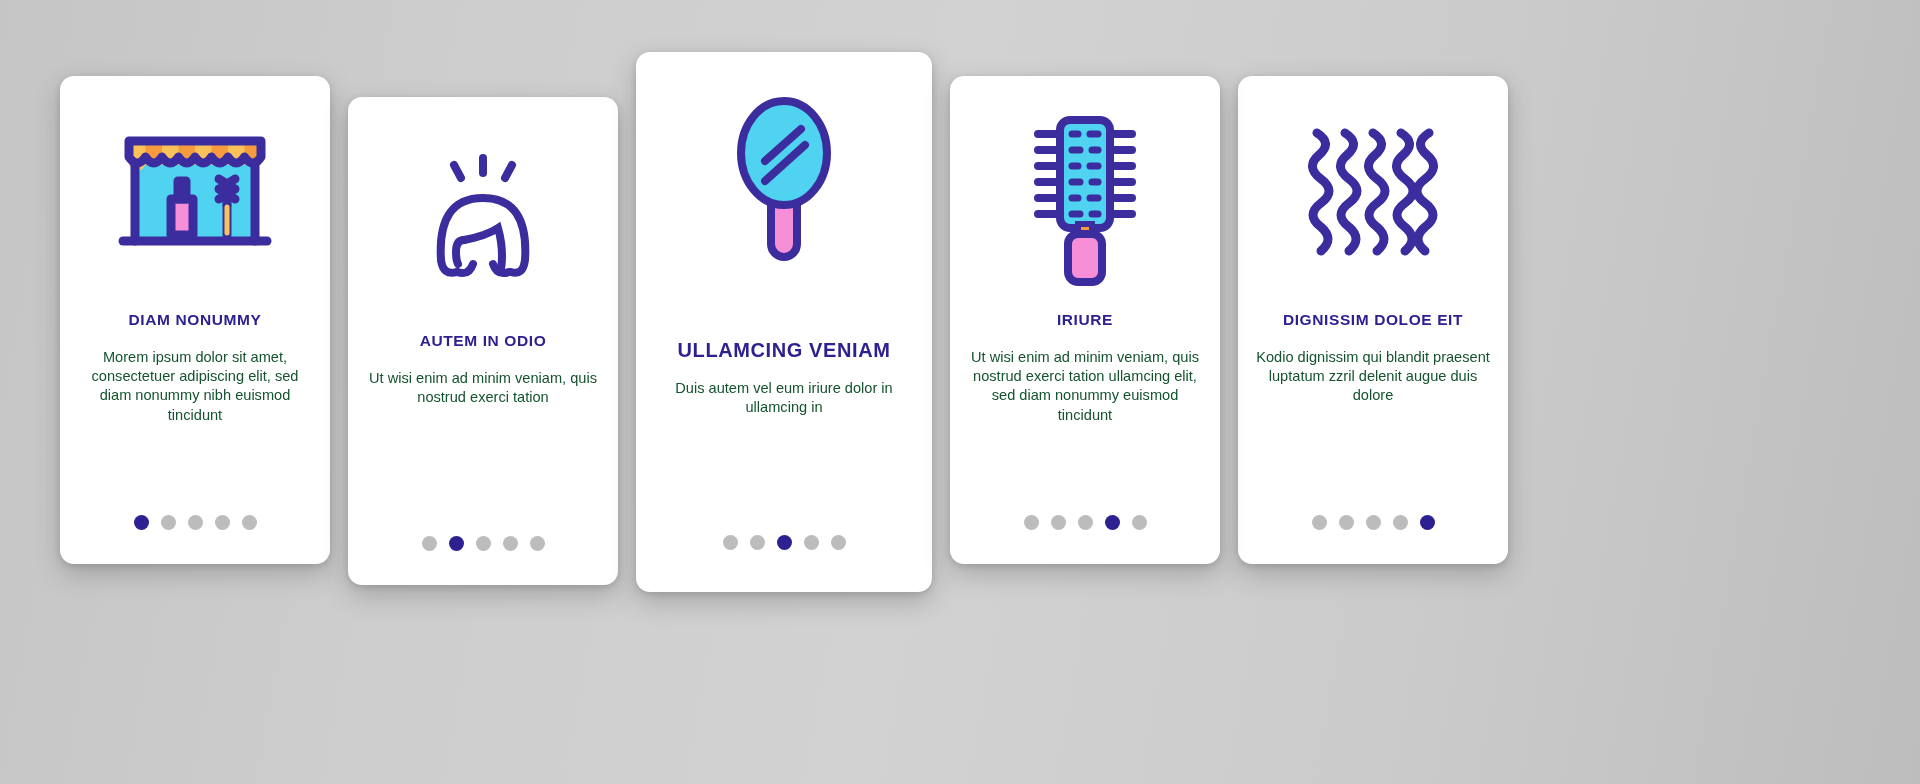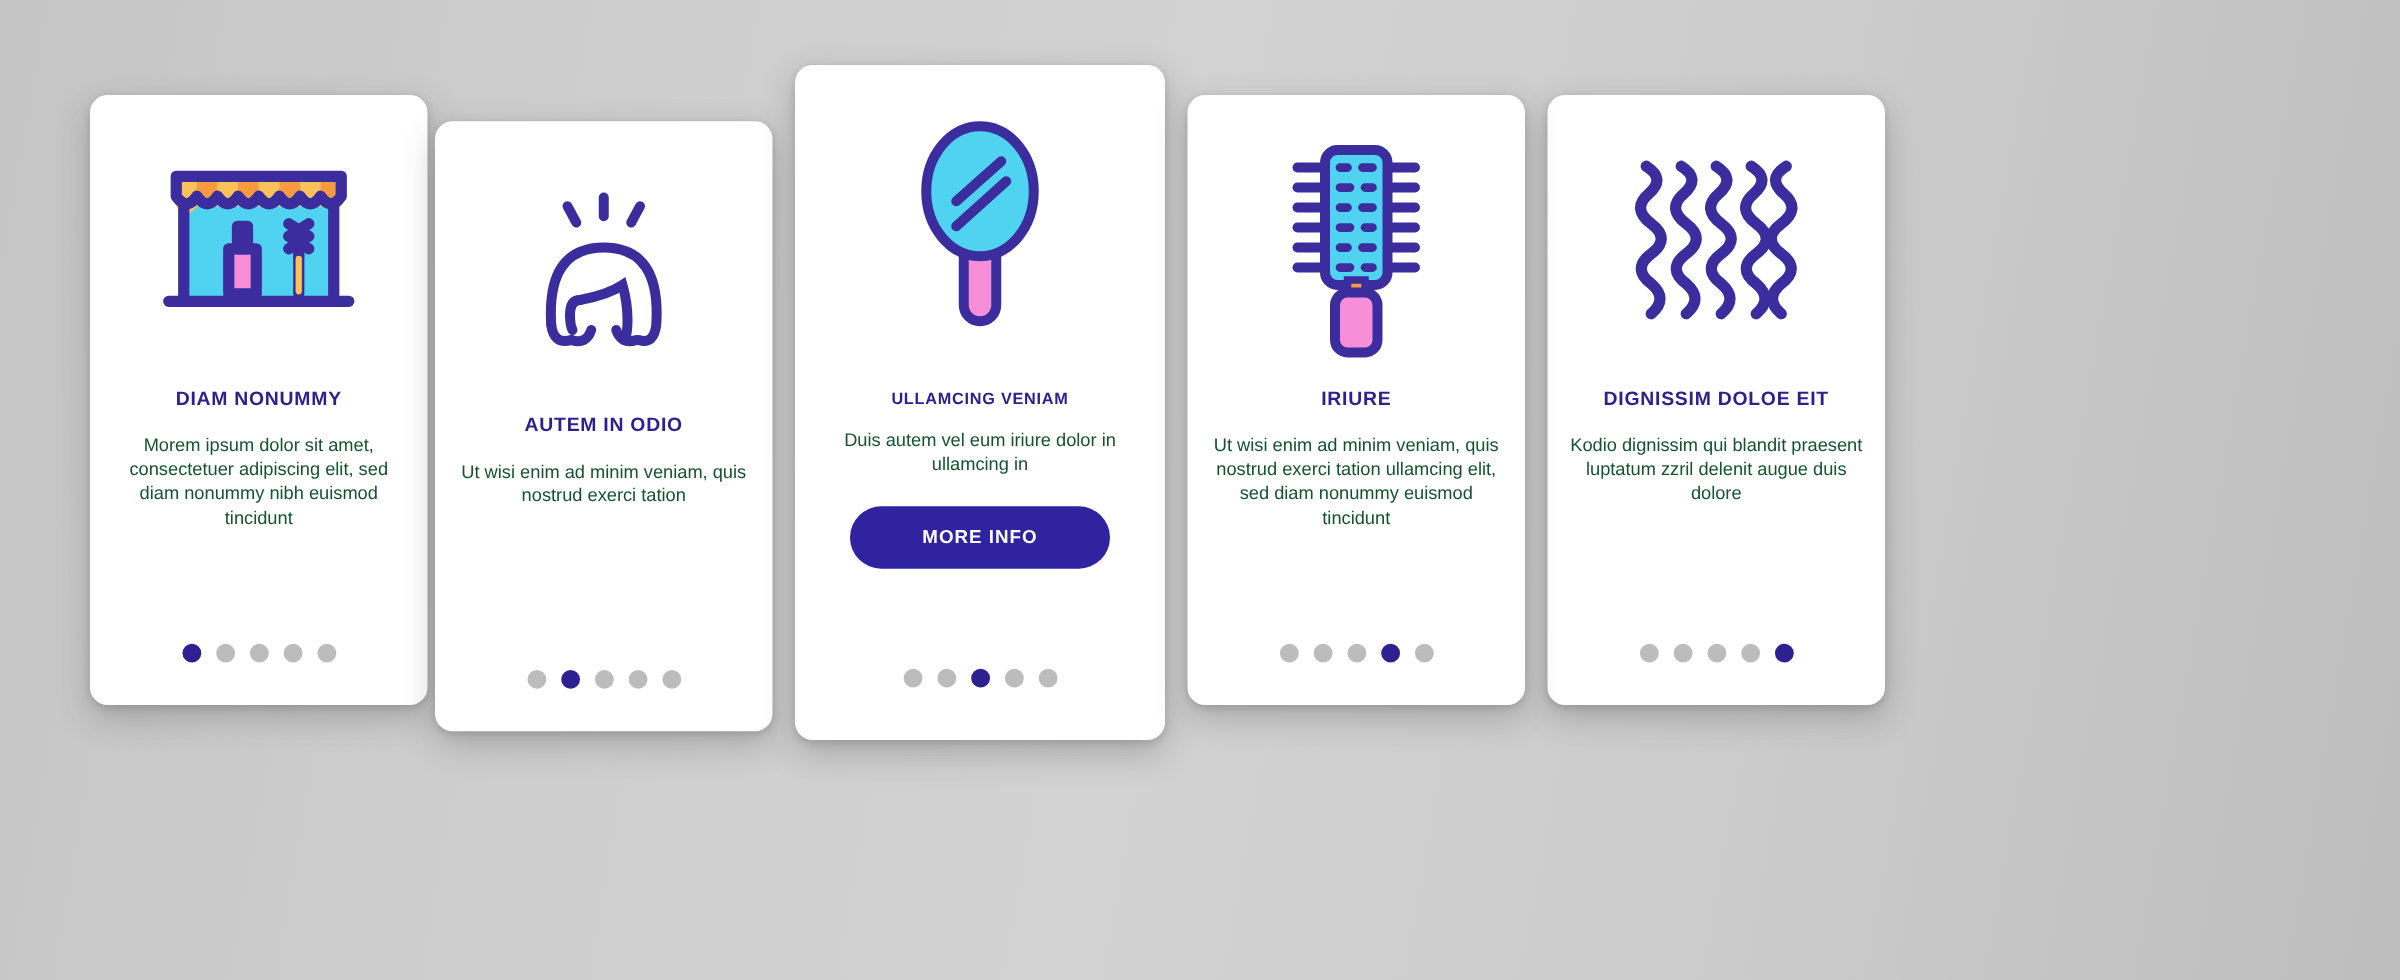--- a/index.html
+++ b/index.html
@@ -16,21 +16,21 @@
     background:#ffffff;
     border-radius:14px;
     box-shadow:0 10px 26px rgba(60,60,60,.28), 0 2px 6px rgba(60,60,60,.18);
     display:flex;flex-direction:column;align-items:center;
     box-sizing:border-box;
     overflow:hidden;
   }
   .card.small{width:270px;height:488px;top:76px;}
   .card.hero{width:296px;height:540px;top:52px;}
 
-  .c1{left:72px;}
+  .c1{left:60px;}
   .c2{left:348px;margin-top:21px;}
   .c3{left:636px;}
   .c4{left:950px;}
   .c5{left:1238px;}
 
   .icon-wrap{
     width:100%;
     display:flex;align-items:center;justify-content:center;
   }
   .card.small .icon-wrap{height:236px;}
@@ -39,21 +39,21 @@
   .title{
     font-weight:bold;
     color:#2d2191;
     letter-spacing:.6px;
     text-align:center;
     font-size:15.5px;
     line-height:1;
     padding:0 10px;
     white-space:nowrap;
   }
-  .card.hero .title{font-size:13px;}
+  .card.hero .title{font-size:20px;margin-top:28px;}
 
   .body{
     color:#14532d;
     font-size:14.6px;
     line-height:1.33;
     text-align:center;
     padding:0 16px;
     margin-top:20px;
     font-weight:400;
   }
@@ -175,21 +175,20 @@
         <rect x="52" y="96" width="26" height="74" rx="13" fill="#f78fd8" stroke="#3b2d9e" stroke-width="8"></rect>
         <ellipse cx="65" cy="66" rx="43" ry="52" fill="#4fd3f0" stroke="#3b2d9e" stroke-width="8"></ellipse>
         <g stroke="#3b2d9e" stroke-width="8" stroke-linecap="round">
           <path d="M46 74 L82 42"></path>
           <path d="M46 94 L86 58"></path>
         </g>
       </svg>
     </div>
     <div class="title">ULLAMCING VENIAM</div>
     <div class="body">Duis autem vel eum iriure dolor in ullamcing in</div>
-    <button class="cta">MORE INFO</button>
     <div class="dots">
       <span class="dot"></span>
       <span class="dot"></span>
       <span class="dot active"></span>
       <span class="dot"></span>
       <span class="dot"></span>
     </div>
   </div>
 
   <div class="card small c5">

